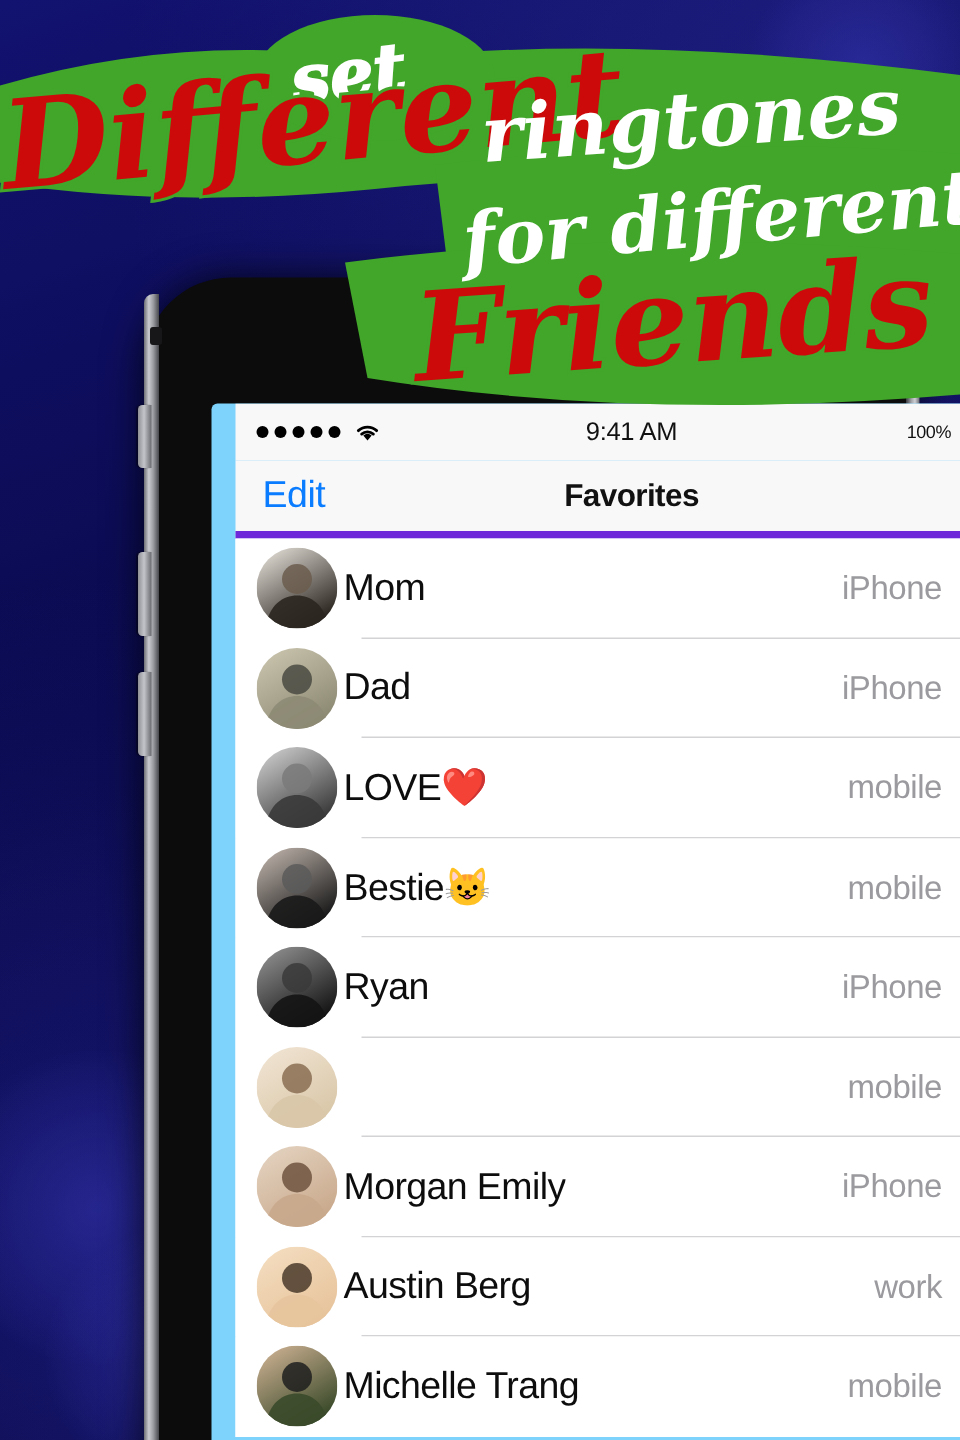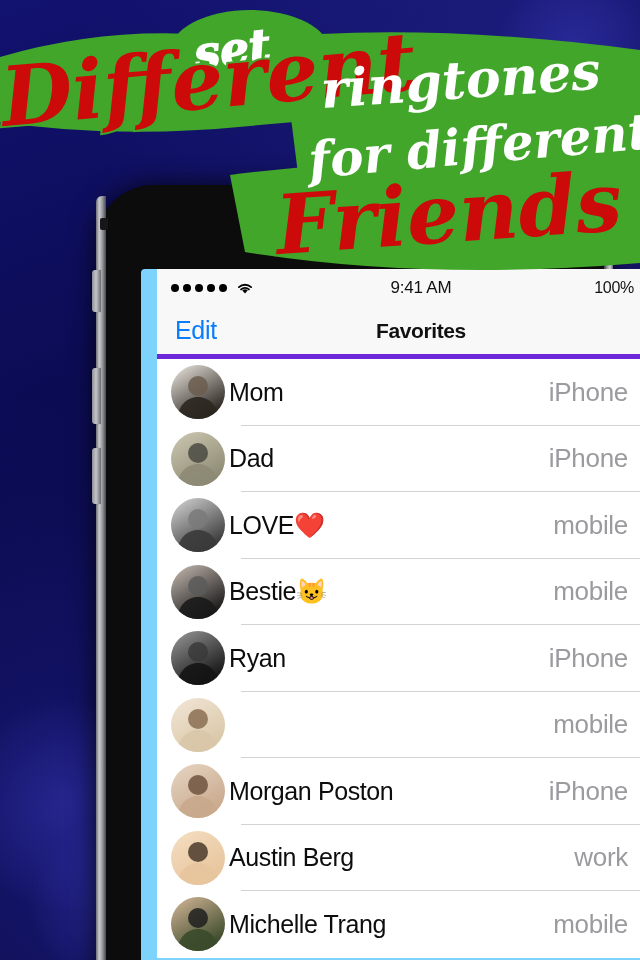--- a/index.html
+++ b/index.html
@@ -142,21 +142,21 @@
     letter-spacing: -0.2px;
   }
   .sb-right {
     margin-left: auto;
     display: flex;
     align-items: center;
     gap: 6px;
     position: relative;
     z-index: 2;
   }
-  .sb-battpct { font-size: 16px; color: #111; font-weight: 400; letter-spacing: -0.3px; }
+  .sb-battpct { font-size: 12px; color: #111; font-weight: 400; letter-spacing: -0.3px; }
   .battery {
     width: 31px; height: 15px;
     border: 1.5px solid #4a4a4a;
     border-radius: 3px;
     position: relative;
     box-sizing: border-box;
     padding: 1.5px;
   }
   .battery::after {
     content: "";
@@ -236,21 +236,21 @@
   .row-name {
     margin-left: 4px;
     font-size: 25px;
     color: #0d0d0d;
     letter-spacing: -0.4px;
     white-space: nowrap;
     overflow: hidden;
   }
   .row-label {
     margin-left: auto;
-    font-size: 26px;
+    font-size: 22px;
     color: #9b9b9f;
     letter-spacing: -0.3px;
     padding-right: 12px;
     white-space: nowrap;
   }
   .info-btn {
     flex: 0 0 29px;
     width: 29px; height: 29px;
     display: flex; align-items: center; justify-content: center;
   }
@@ -469,21 +469,21 @@
                 <linearGradient id="g_avatarmorgan" x1="0" y1="0" x2="0.6" y2="1">
                   <stop offset="0%" stop-color="#e6d6c4"></stop>
                   <stop offset="100%" stop-color="#c9a98c"></stop>
                 </linearGradient>
               </defs>
               <rect width="54" height="54" fill="url(#g_avatarmorgan)"></rect>
               <circle cx="27" cy="21" r="10" fill="#6f5340" opacity="0.85"></circle>
               <path d="M6 54 C8 38 18 32 27 32 C36 32 46 38 48 54 Z" fill="#c9a98c" opacity="0.9"></path>
             </svg>
           </div>
-          <div class="row-name">Morgan Poston</div>
+          <div class="row-name">Morgan Emily</div>
           <div class="row-label">iPhone</div>
           <div class="info-btn">
             <svg width="27" height="27" viewBox="0 0 27 27">
               <circle cx="13.5" cy="13.5" r="12.2" fill="none" stroke="#0a7cff" stroke-width="1.6"></circle>
               <circle cx="13.5" cy="7.2" r="1.5" fill="#0a7cff"></circle>
               <rect x="12.4" y="10.6" width="2.3" height="9.4" rx="1.1" fill="#0a7cff"></rect>
             </svg>
           </div>
         </div>
         <div class="row">

